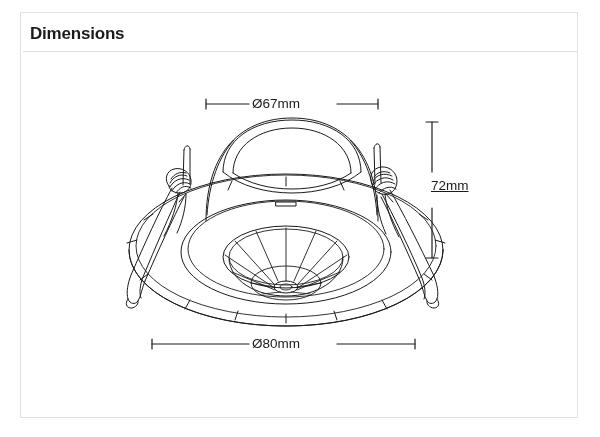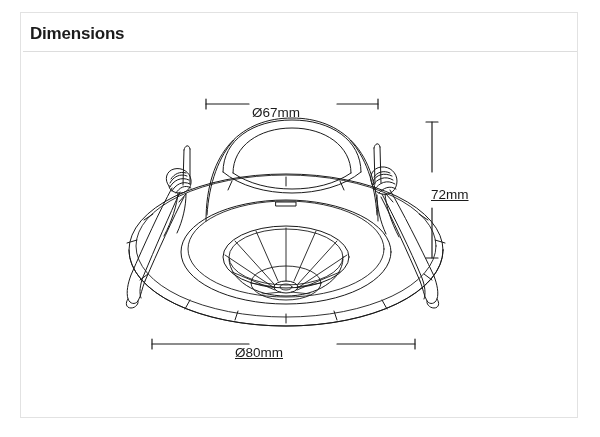--- a/index.html
+++ b/index.html
@@ -48,25 +48,24 @@
     width: 600px;
     height: 437px;
     pointer-events: none;
   }
   .dim-label {
     position: absolute;
     font-size: 13.5px;
     color: #1b1b1b;
     white-space: nowrap;
     font-family: "Liberation Sans", "DejaVu Sans", sans-serif;
-    margin-top: 9px;
   }
   #label-top      { left: 252px; top: 96px; }
   #label-right    { left: 431px; top: 178px; text-decoration: underline; }
-  #label-bottom   { left: 235px; top: 336px; text-decoration: underline; }
+  #label-bottom   { left: 252px; top: 336px; }
 </style>
 </head>
 <body>
 
 <div id="card">
   <div id="page-title">Dimensions</div>
   <div id="title-rule"></div>
 </div>
 
 <svg id="drawing-area" viewBox="0 0 600 437" width="600" height="437" xmlns="http://www.w3.org/2000/svg">

